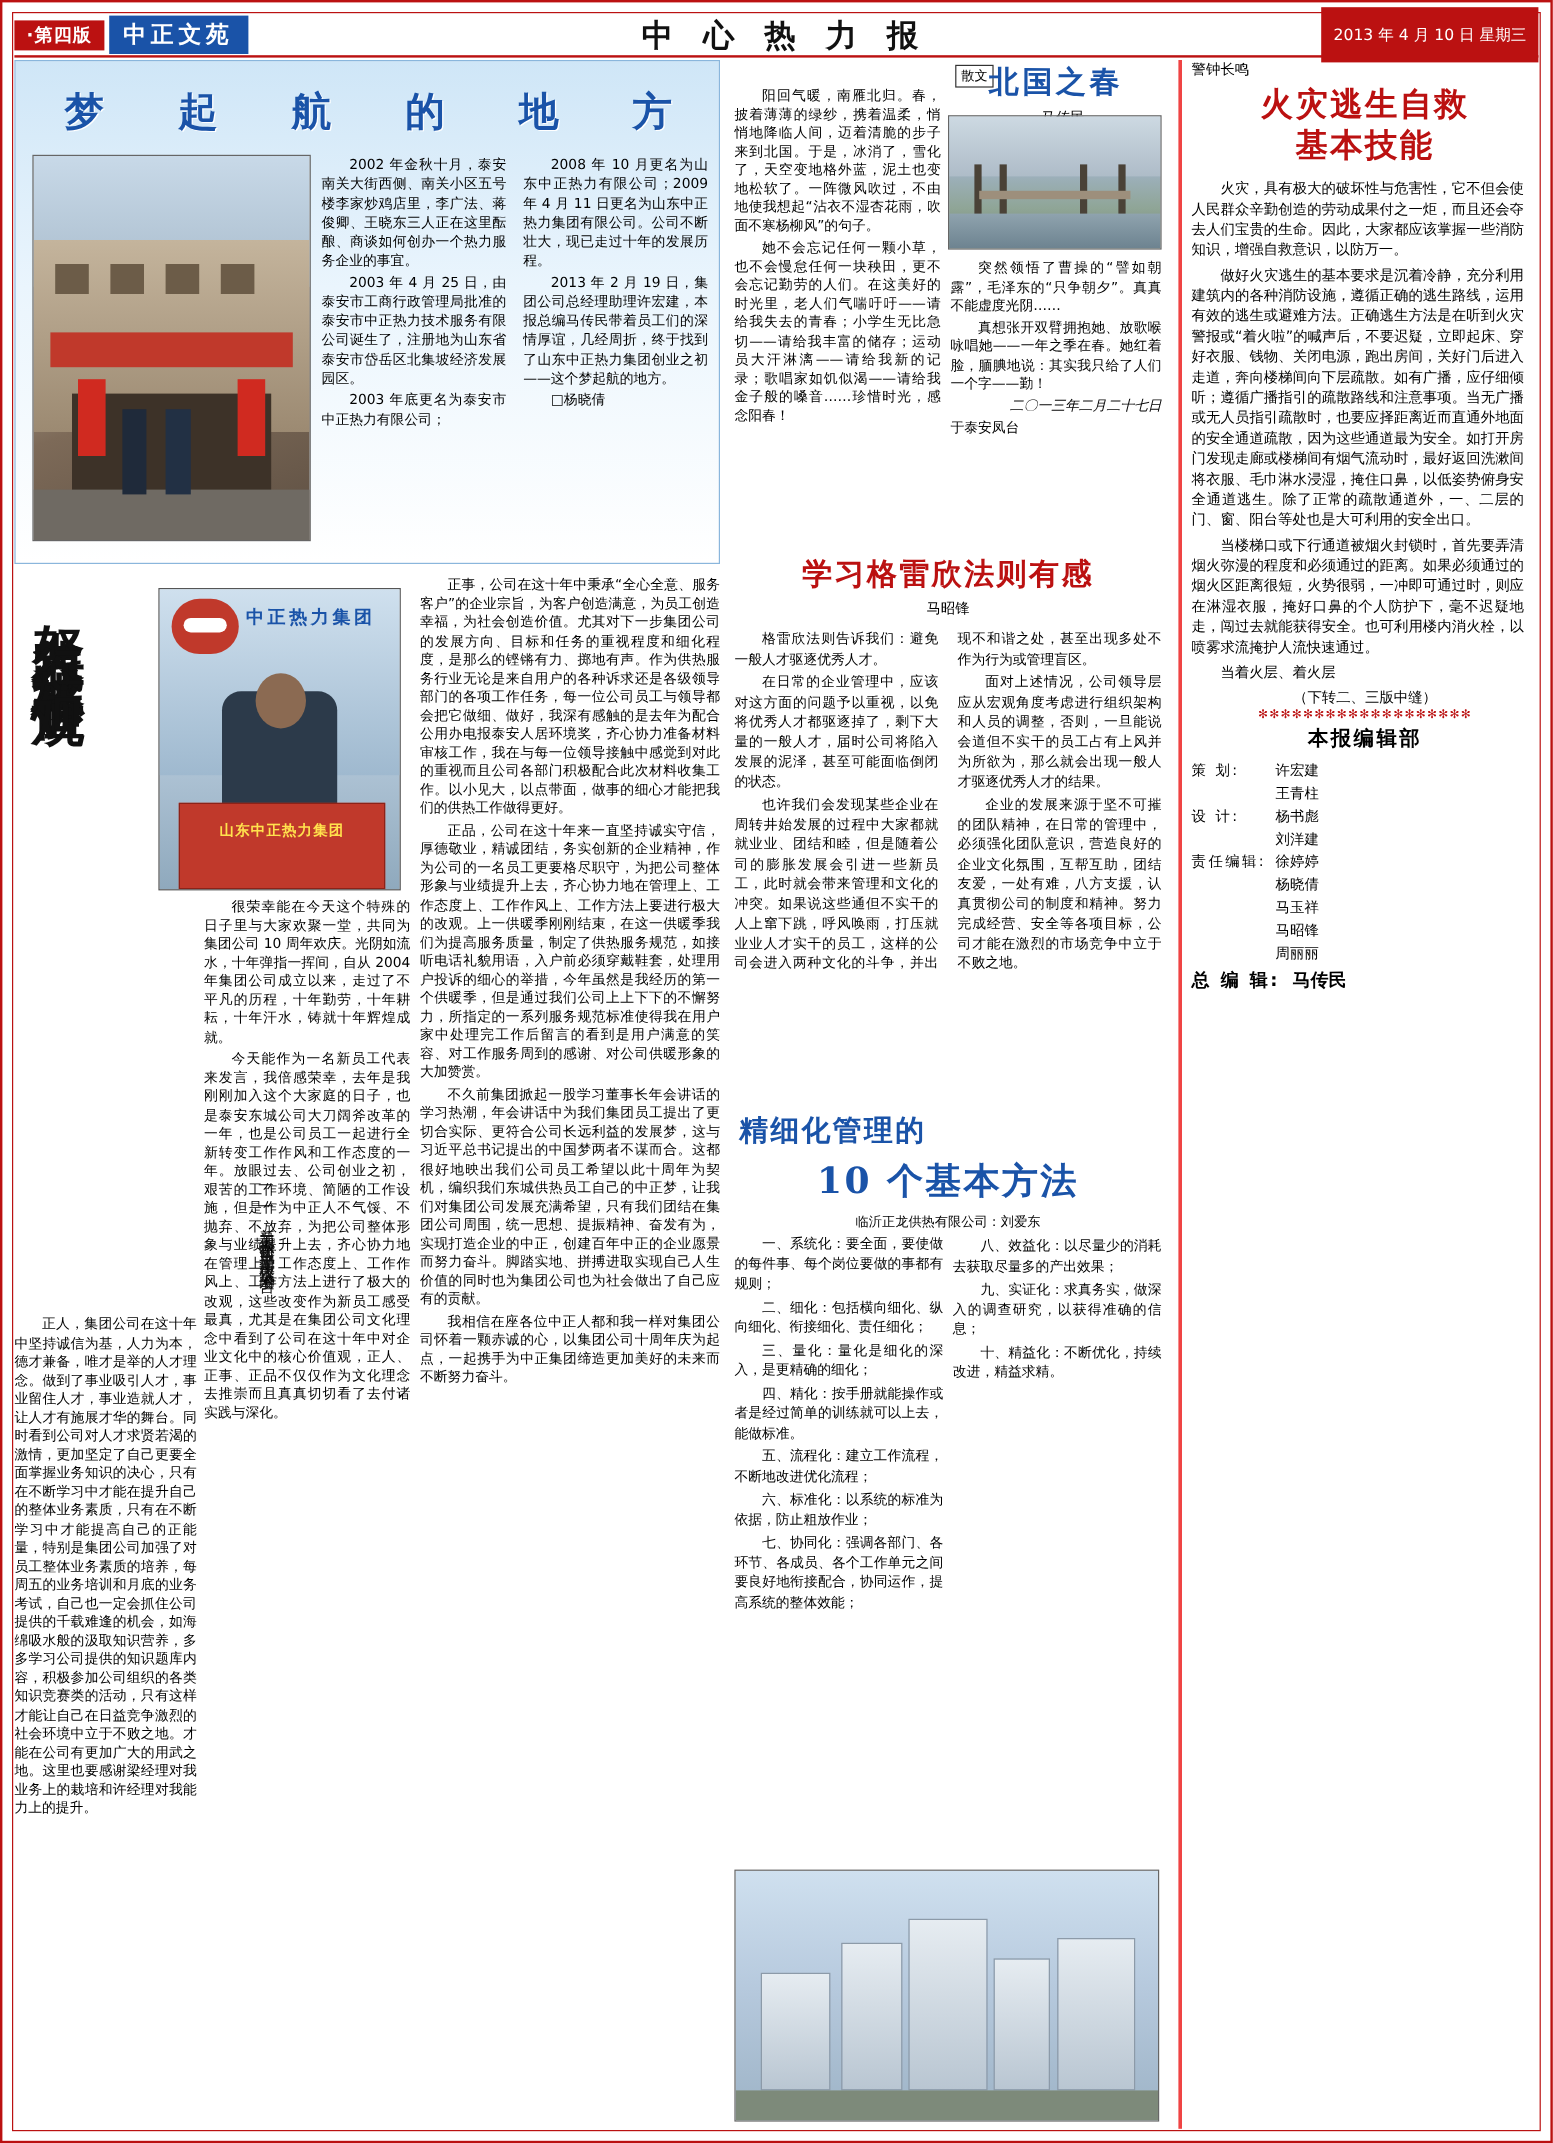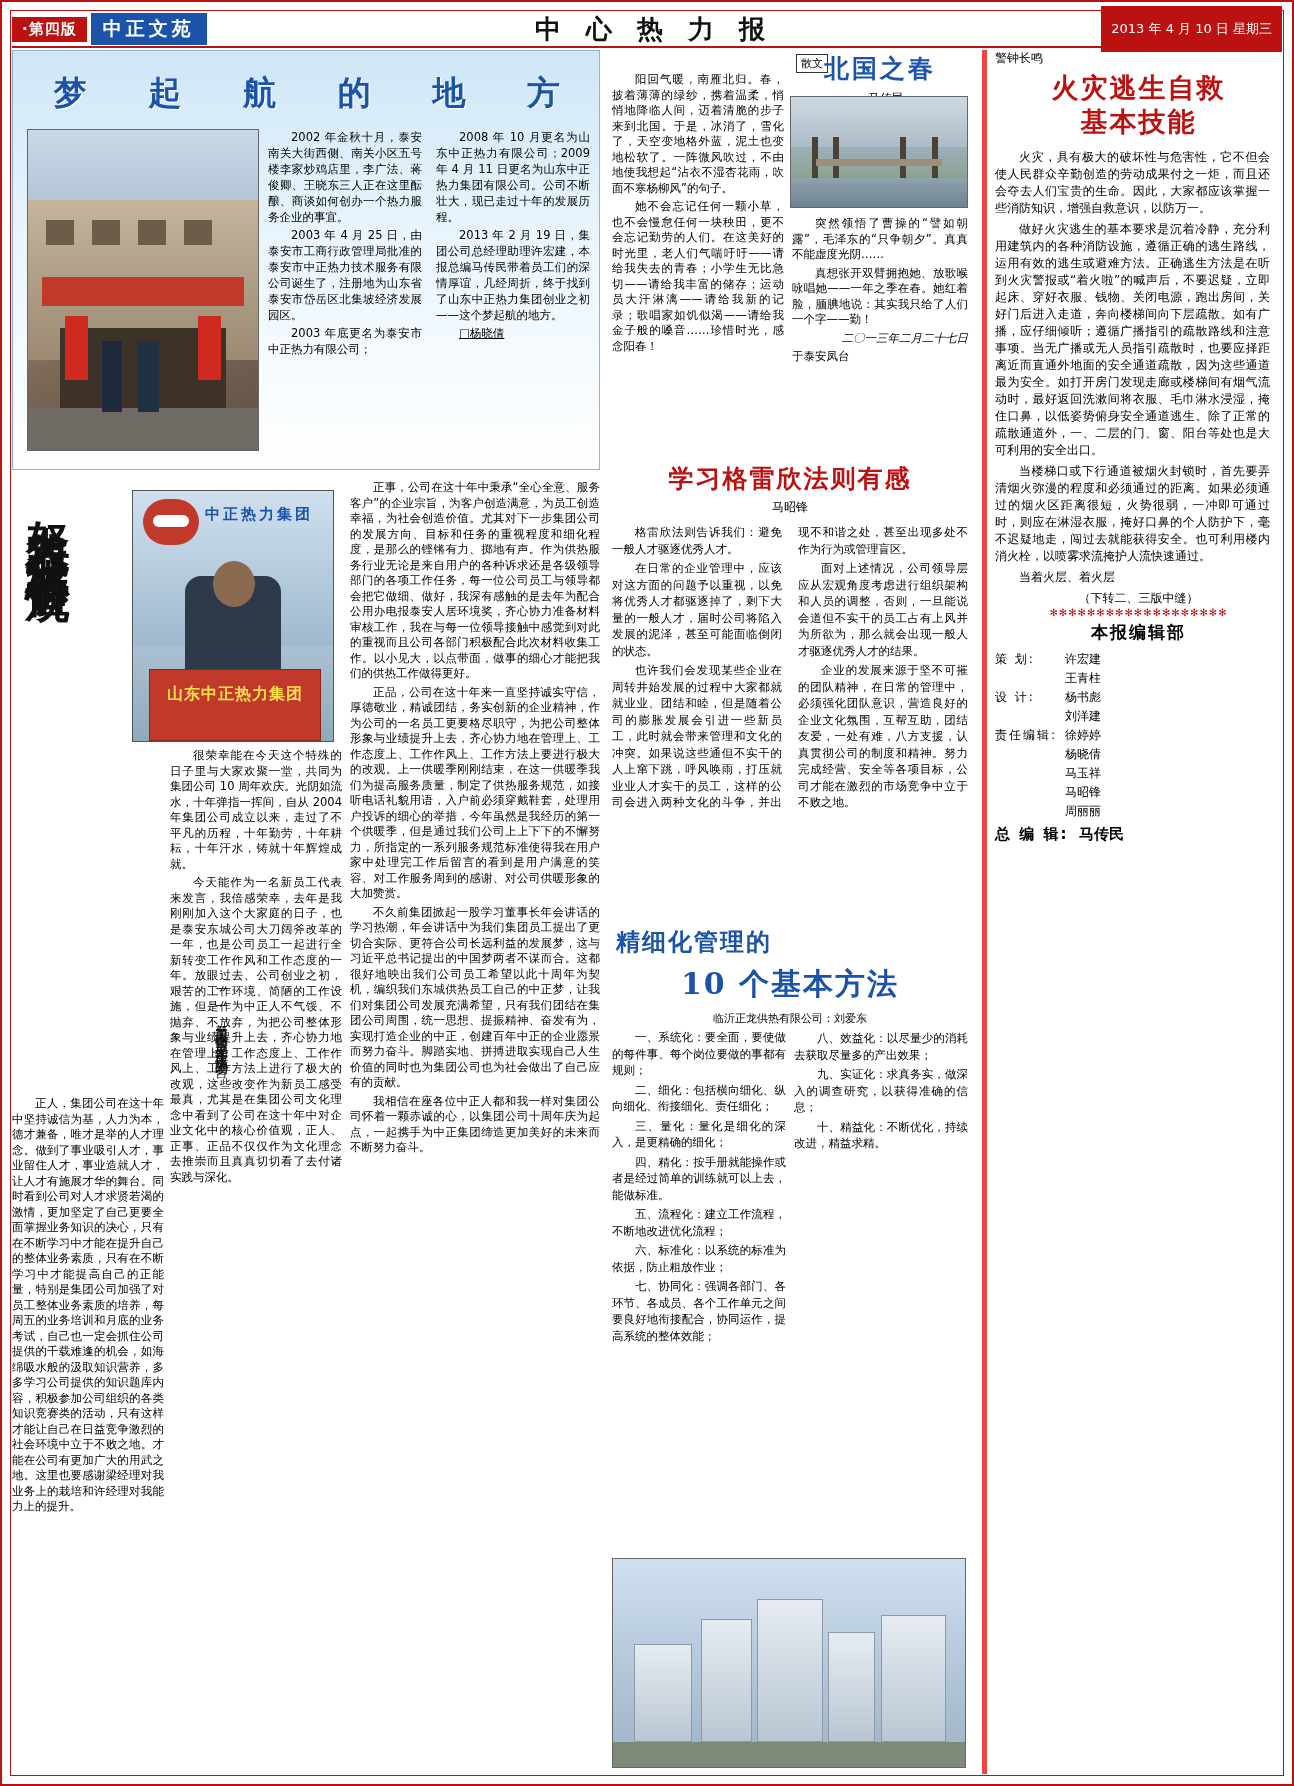--- a/index.html
+++ b/index.html
@@ -40,21 +40,21 @@
     font-family:"DejaVu Serif","Liberation Serif",serif;
     letter-spacing:8px;color:#111;
   }
   .mh-date{
     background:#b11;color:#fff;font-size:13px;padding:14px 10px;white-space:nowrap;
   }
   
   .body-area{position:absolute;left:10px;top:48px;right:10px;bottom:10px;}
   .colA{position:absolute;left:0;top:0;width:590px;bottom:0;}
   .colB{position:absolute;left:600px;top:0;width:360px;bottom:0;}
-  .colC{position:absolute;left:970px;top:0;right:0;bottom:0;border-left:5px solid #ef4444;padding-left:8px;}
+  .colC{position:absolute;left:970px;top:0;right:0;bottom:0;border-left:3px solid #ef4444;padding-left:8px;}
   p.tx{font-size:11.5px;line-height:15.5px;text-align:justify;margin:0 0 3px 0;text-indent:2em;}
   
   .feature{
     position:absolute;left:0;top:0;width:588px;height:420px;
     background:linear-gradient(180deg,#cfe6f7 0%,#eaf5fd 45%,#ffffff 100%);
     border:1px solid #8ab6dc;
     box-sizing:border-box;
   }
   .feat-title{
     position:absolute;left:10px;top:14px;width:568px;height:56px;
@@ -79,21 +79,21 @@
   .ph-red1{position:absolute;left:16%;top:58%;width:10%;height:20%;background:#d02a20;}
   .ph-red2{position:absolute;right:16%;top:58%;width:10%;height:20%;background:#d02a20;}
   .ph-ground{position:absolute;left:0;bottom:0;width:100%;height:13%;background:#6f6a63;}
   .ph-p1{position:absolute;left:32%;bottom:12%;width:9%;height:22%;background:#1f2a3a;}
   .ph-p2{position:absolute;left:48%;bottom:12%;width:9%;height:22%;background:#223044;}
   .feat-text{
     position:absolute;left:255px;top:78px;width:322px;height:330px;
     column-count:2;column-gap:14px;
   }
   .feat-text p{font-size:11.5px;line-height:16px;text-align:justify;margin:0 0 2px 0;text-indent:2em;}
-  .byline-r{text-align:right;font-size:11.5px;margin-top:2px;text-decoration:underline;}
+  .byline-r{text-align:right;font-size:11.5px;margin-top:2px;}
 
   
   .vblock{position:absolute;left:0;top:430px;width:588px;bottom:0;}
   .vtitle{
     position:absolute;left:4px;top:6px;width:62px;height:600px;
     writing-mode:vertical-rl;text-orientation:upright;
     font-size:44px;font-weight:bold;letter-spacing:6px;
     font-family:"DejaVu Serif","Liberation Serif",serif;
     color:#111;
   }
@@ -107,21 +107,21 @@
     border:1px solid #555;overflow:hidden;
     background:linear-gradient(180deg,#d8e4ee 0%,#b9ccdd 45%,#8fa9bd 100%);
   }
   .sp-logo{position:absolute;left:10px;top:8px;width:56px;height:46px;background:#c0392b;border-radius:50%/60%;}
   .sp-logo:after{content:"";position:absolute;left:10px;top:16px;width:36px;height:12px;background:#fff;border-radius:6px;}
   .sp-wall{position:absolute;left:0;top:0;width:100%;height:62%;background:linear-gradient(180deg,#cfe0ee,#9fb9cf);}
   .sp-txt{position:absolute;left:72px;top:14px;font-size:15px;font-weight:bold;color:#1a53a8;letter-spacing:3px;}
   .sp-person{position:absolute;left:52px;top:34%;width:96px;height:44%;background:#2c3a4a;border-radius:16px 16px 0 0;}
   .sp-head{position:absolute;left:80px;top:28%;width:42px;height:46px;background:#8b6a52;border-radius:50%;}
   .sp-podium{position:absolute;left:16px;bottom:0;width:170px;height:28%;background:#c0392b;border:1px solid #8c2218;}
-  .sp-podium span{display:block;color:#ffe14d;font-size:16px;font-weight:bold;text-align:center;margin-top:14px;letter-spacing:1px;}
+  .sp-podium span{display:block;color:#ffe14d;font-size:12px;font-weight:bold;text-align:center;margin-top:14px;letter-spacing:1px;}
   .vc-mid{position:absolute;left:228px;top:0;width:165px;bottom:0;}
   .vc-right{position:absolute;left:404px;top:0;width:184px;bottom:0;}
   .vc-left-low{position:absolute;left:0;top:760px;width:220px;bottom:0;}
 
   
   .prose-title{
     font-size:25px;font-weight:bold;color:#1a53a8;letter-spacing:3px;
     font-family:"DejaVu Serif","Liberation Serif",serif;
   }
   .b-essay-tag{

